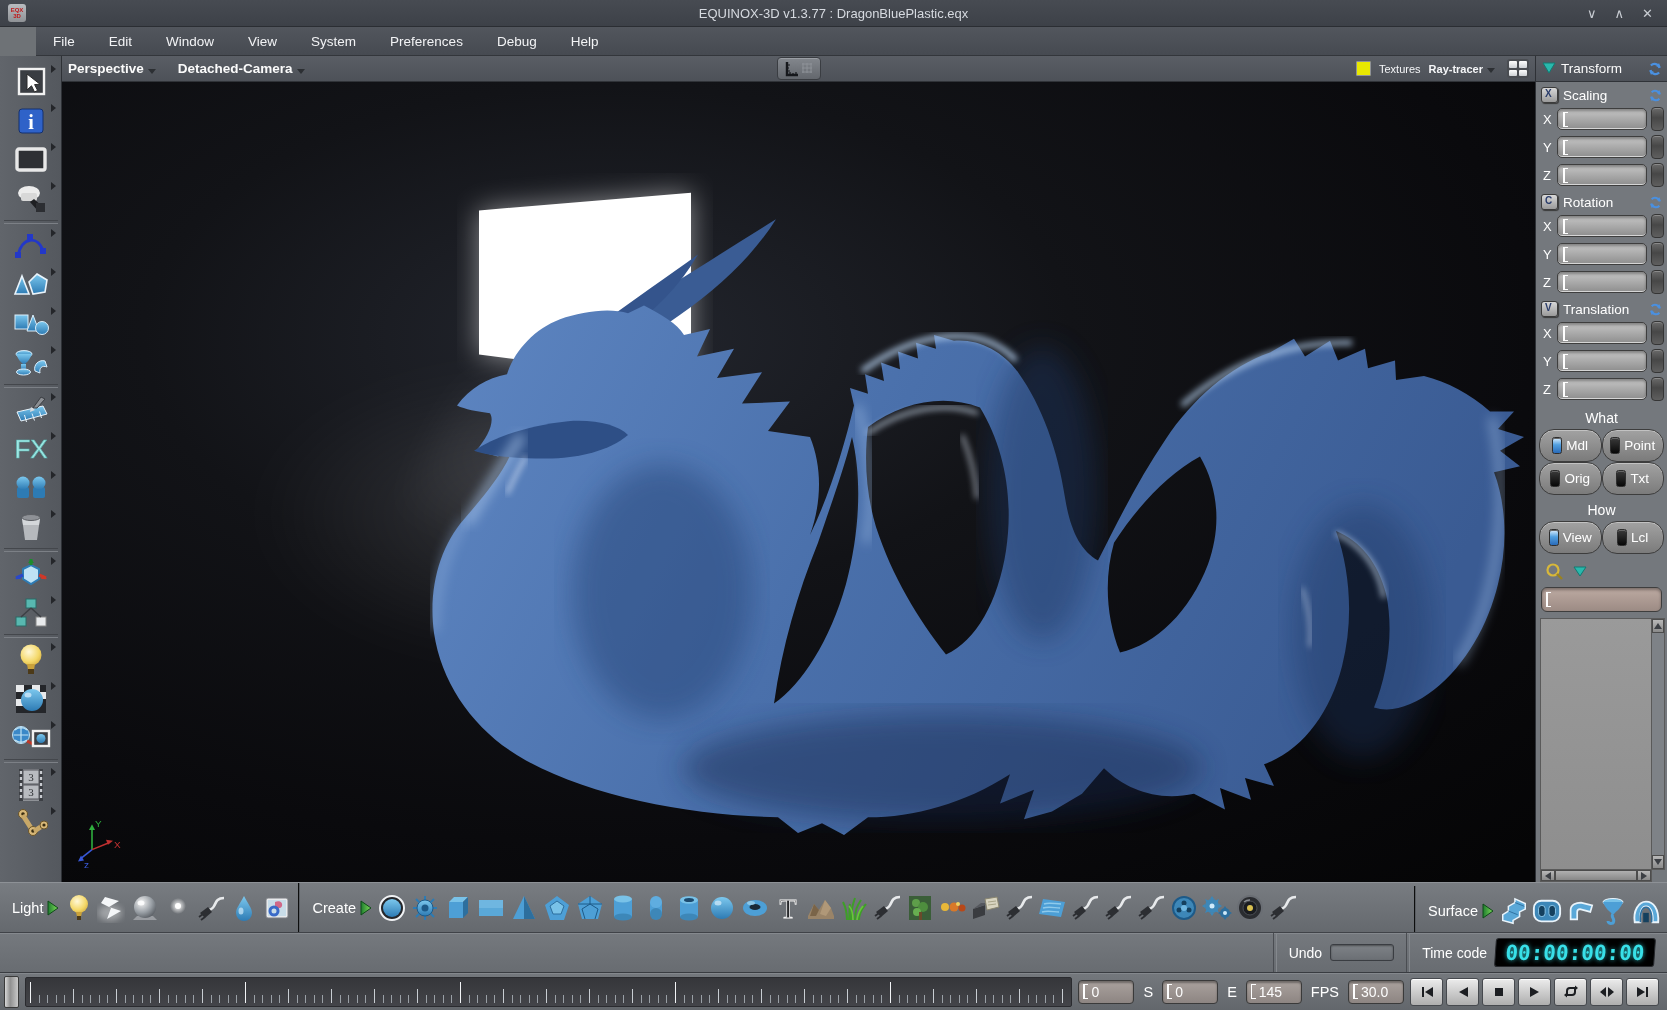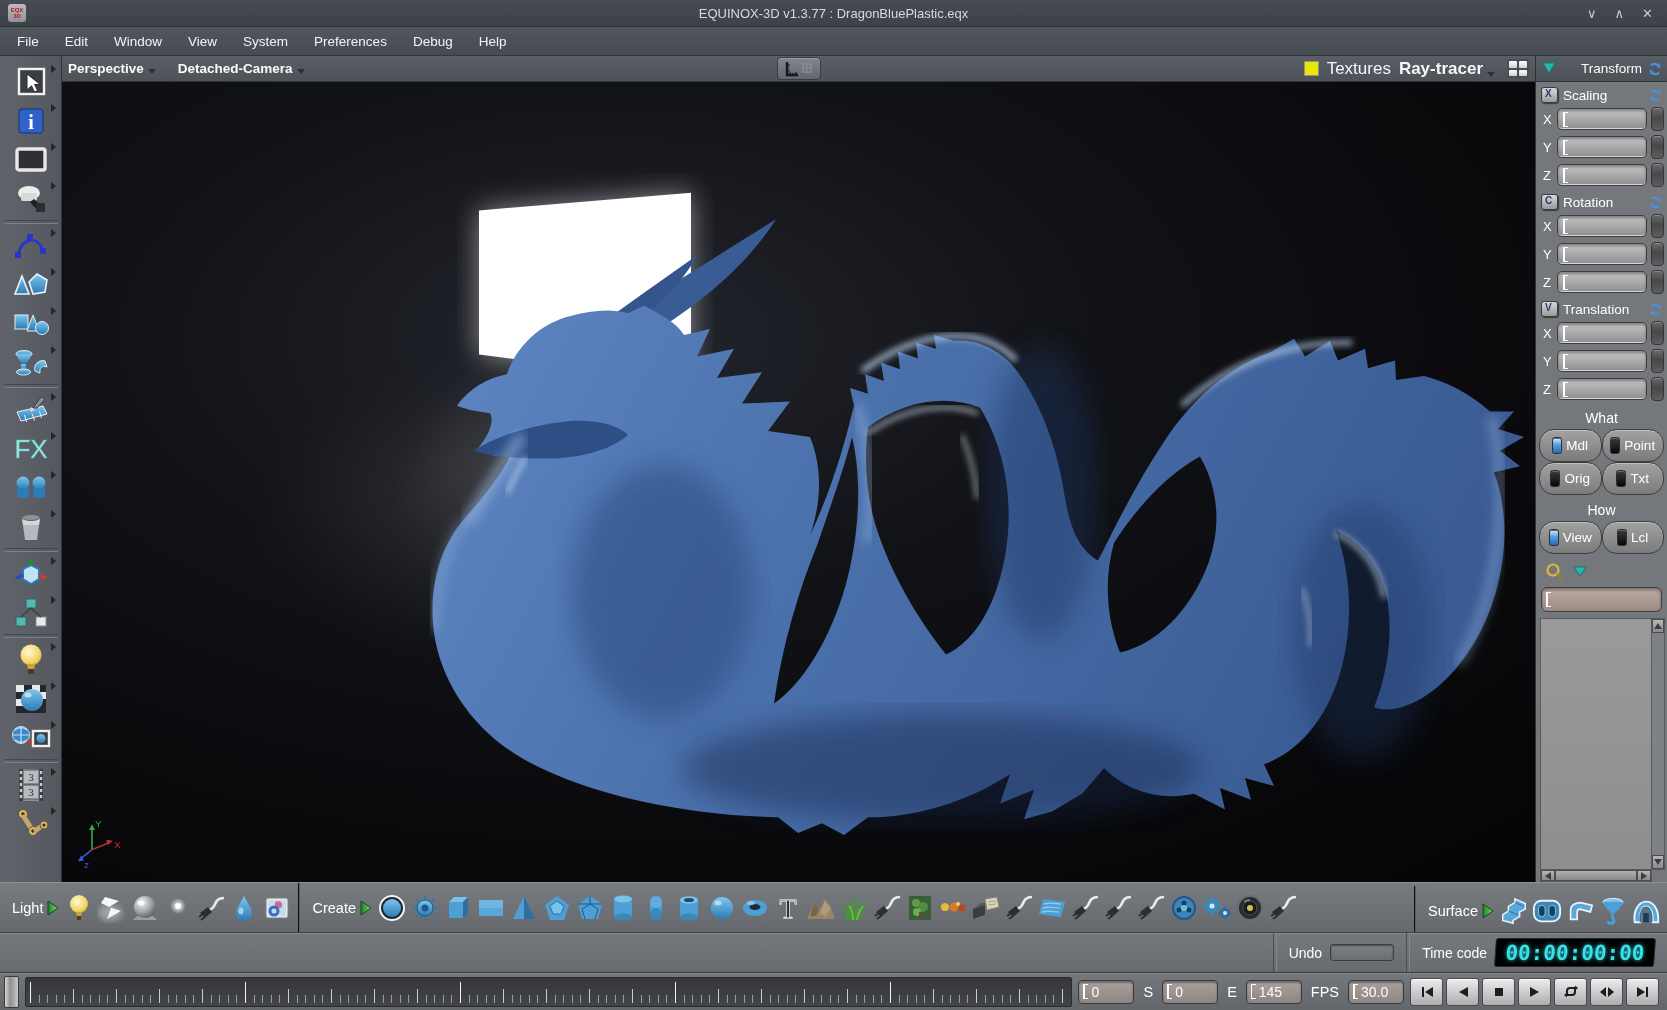--- a/index.html
+++ b/index.html
@@ -7,52 +7,52 @@
   .app{width:1667px;height:1010px;display:flex;flex-direction:column;background:#6e7276;}
 
   
   .titlebar{height:27px;background:linear-gradient(#474b52,#3d4148);display:flex;align-items:center;position:relative;border-bottom:1px solid #2b2e33;box-sizing:border-box;flex:none;}
   .app-icon{width:18px;height:18px;margin-left:8px;background:linear-gradient(#b9bcc0,#8f9296);border-radius:3px;display:flex;flex-direction:column;align-items:center;justify-content:center;font-size:6px;font-weight:bold;color:#c01818;line-height:6px;}
   .titlebar .title{position:absolute;left:0;right:0;text-align:center;color:#d6dae0;font-size:13px;}
   .win-controls{margin-left:auto;display:flex;gap:18px;margin-right:14px;color:#c9cdd3;font-size:13px;z-index:2;}
   .win-controls span{cursor:default;}
 
   
-  .menubar{height:29px;background:linear-gradient(#52565d,#464a51);display:flex;align-items:center;padding-left:10px;gap:12px;flex:none;border-bottom:1px solid #33363b;box-sizing:border-box;}
+  .menubar{height:29px;background:linear-gradient(#52565d,#464a51);display:flex;align-items:center;padding-left:10px;gap:20px;flex:none;border-bottom:1px solid #33363b;box-sizing:border-box;margin-left:36px;}
   .menu-item{color:#f2f3f5;font-size:13.5px;padding:3px 7px;border-radius:2px;}
 
   
   .mid{flex:1;display:flex;min-height:0;}
 
   
   .tools-left{width:62px;flex:none;background:linear-gradient(90deg,#61656b,#54585e);border-right:1px solid #2e3136;box-sizing:border-box;padding-top:6px;display:flex;flex-direction:column;align-items:center;}
   .tool-cell{width:54px;height:39px;position:relative;display:flex;align-items:center;justify-content:center;}
   .tool-cell:after{content:"";position:absolute;top:3px;right:2px;border-left:5px solid #24262a;border-top:4px solid transparent;border-bottom:4px solid transparent;}
   .tool-sep{width:54px;height:2px;border-top:1px solid #44474c;border-bottom:1px solid #7c8086;margin:2px 0;}
 
   
   .vp-col{flex:1;display:flex;flex-direction:column;min-width:0;}
   .vp-toolbar{height:26px;flex:none;background:linear-gradient(#5a5e65,#4d5158);display:flex;align-items:center;padding:0 6px;border-bottom:1px solid #303338;box-sizing:border-box;position:relative;}
   .vp-left{display:flex;align-items:center;gap:22px;}
   .combo{color:#fbfbfb;font-size:13.5px;font-weight:bold;display:flex;align-items:flex-end;gap:4px;}
   .ruler-btn{position:absolute;left:50%;transform:translateX(-50%);width:42px;height:21px;border-radius:4px;background:linear-gradient(#83878d,#63676d);border:1px solid #3a3d42;box-shadow:inset 0 1px 0 #9a9ea4;display:flex;align-items:center;justify-content:center;}
   .vp-right{margin-left:auto;display:flex;align-items:center;gap:8px;}
   .tex-swatch{width:13px;height:13px;background:#e8e800;border:1px solid #8f9296;border-radius:1px;}
-  .vp-right .lbl{color:#f5f6f8;font-size:17px;}
+  .vp-right .lbl{color:#f5f6f8;font-size:11px;}
   .vp-right .lbl.bold{font-weight:bold;}
   .grid-icon{width:22px;height:19px;background:#4a4d52;border-radius:3px;display:grid;grid-template-columns:1fr 1fr;grid-template-rows:1fr 1fr;gap:2px;padding:2px;box-sizing:border-box;margin-left:4px;}
   .grid-icon i{background:linear-gradient(#fdfdfd,#cfd2d6);border-radius:1px;}
 
   .canvas{flex:1;position:relative;background:#0a0b0d;min-height:0;}
   .canvas svg{display:block;width:100%;height:100%;}
 
   
   .panel{width:132px;flex:none;background:#74787d;border-left:1px solid #2e3136;box-sizing:border-box;display:flex;flex-direction:column;}
   .p-head{height:26px;flex:none;display:flex;align-items:center;gap:5px;padding:0 4px 0 6px;background:linear-gradient(#5a5e65,#4d5158);border-bottom:1px solid #303338;box-sizing:border-box;}
-  .p-head .t{color:#fbfbfb;font-size:13.5px;flex:1;text-align:right;}
+  .p-head .t{color:#fbfbfb;font-size:13.5px;flex:1;text-align:left;}
   .sec-head{display:flex;align-items:center;gap:5px;padding:5px 4px 2px 5px;}
   .sec-title{color:#fff;font-size:13.5px;flex:1;}
   .keycap{width:17px;height:16px;border-radius:3px;background:linear-gradient(#d8d8d8,#9a9a9a);border:1px solid #3c3c3c;box-shadow:1px 1px 1px #3a3a3a;color:#2b3d6b;font-size:10px;font-weight:bold;display:flex;align-items:flex-start;justify-content:flex-start;padding:0 0 0 3px;box-sizing:border-box;}
   .axis-row{display:flex;align-items:center;gap:4px;padding:2px 3px 2px 7px;}
   .axis-row .ax{color:#fff;font-size:13px;width:10px;}
   .field{flex:1;height:22px;border-radius:5px;background:linear-gradient(#c6c6c6,#8e8e8e);border:1px solid #3e3e3e;box-shadow:inset 0 2px 3px rgba(0,0,0,.35),inset 0 -1px 0 #d8d8d8;display:flex;align-items:center;padding-left:4px;box-sizing:border-box;position:relative;}
   .side-btn{width:11px;height:22px;border-radius:4px;background:linear-gradient(#6a6a6a,#474747 45%,#5f5f5f);border:1px solid #353535;box-shadow:inset 0 1px 0 #8a8a8a;}
   .ibeam{width:7px;height:15px;position:relative;flex:none;}
   .ibeam:before{content:"";position:absolute;left:1px;top:0;bottom:0;width:1.5px;background:#fff;}
   .ibeam:after{content:"";position:absolute;left:1px;top:0;width:5px;height:100%;border-top:1.5px solid #fff;border-bottom:1.5px solid #fff;box-sizing:border-box;}

